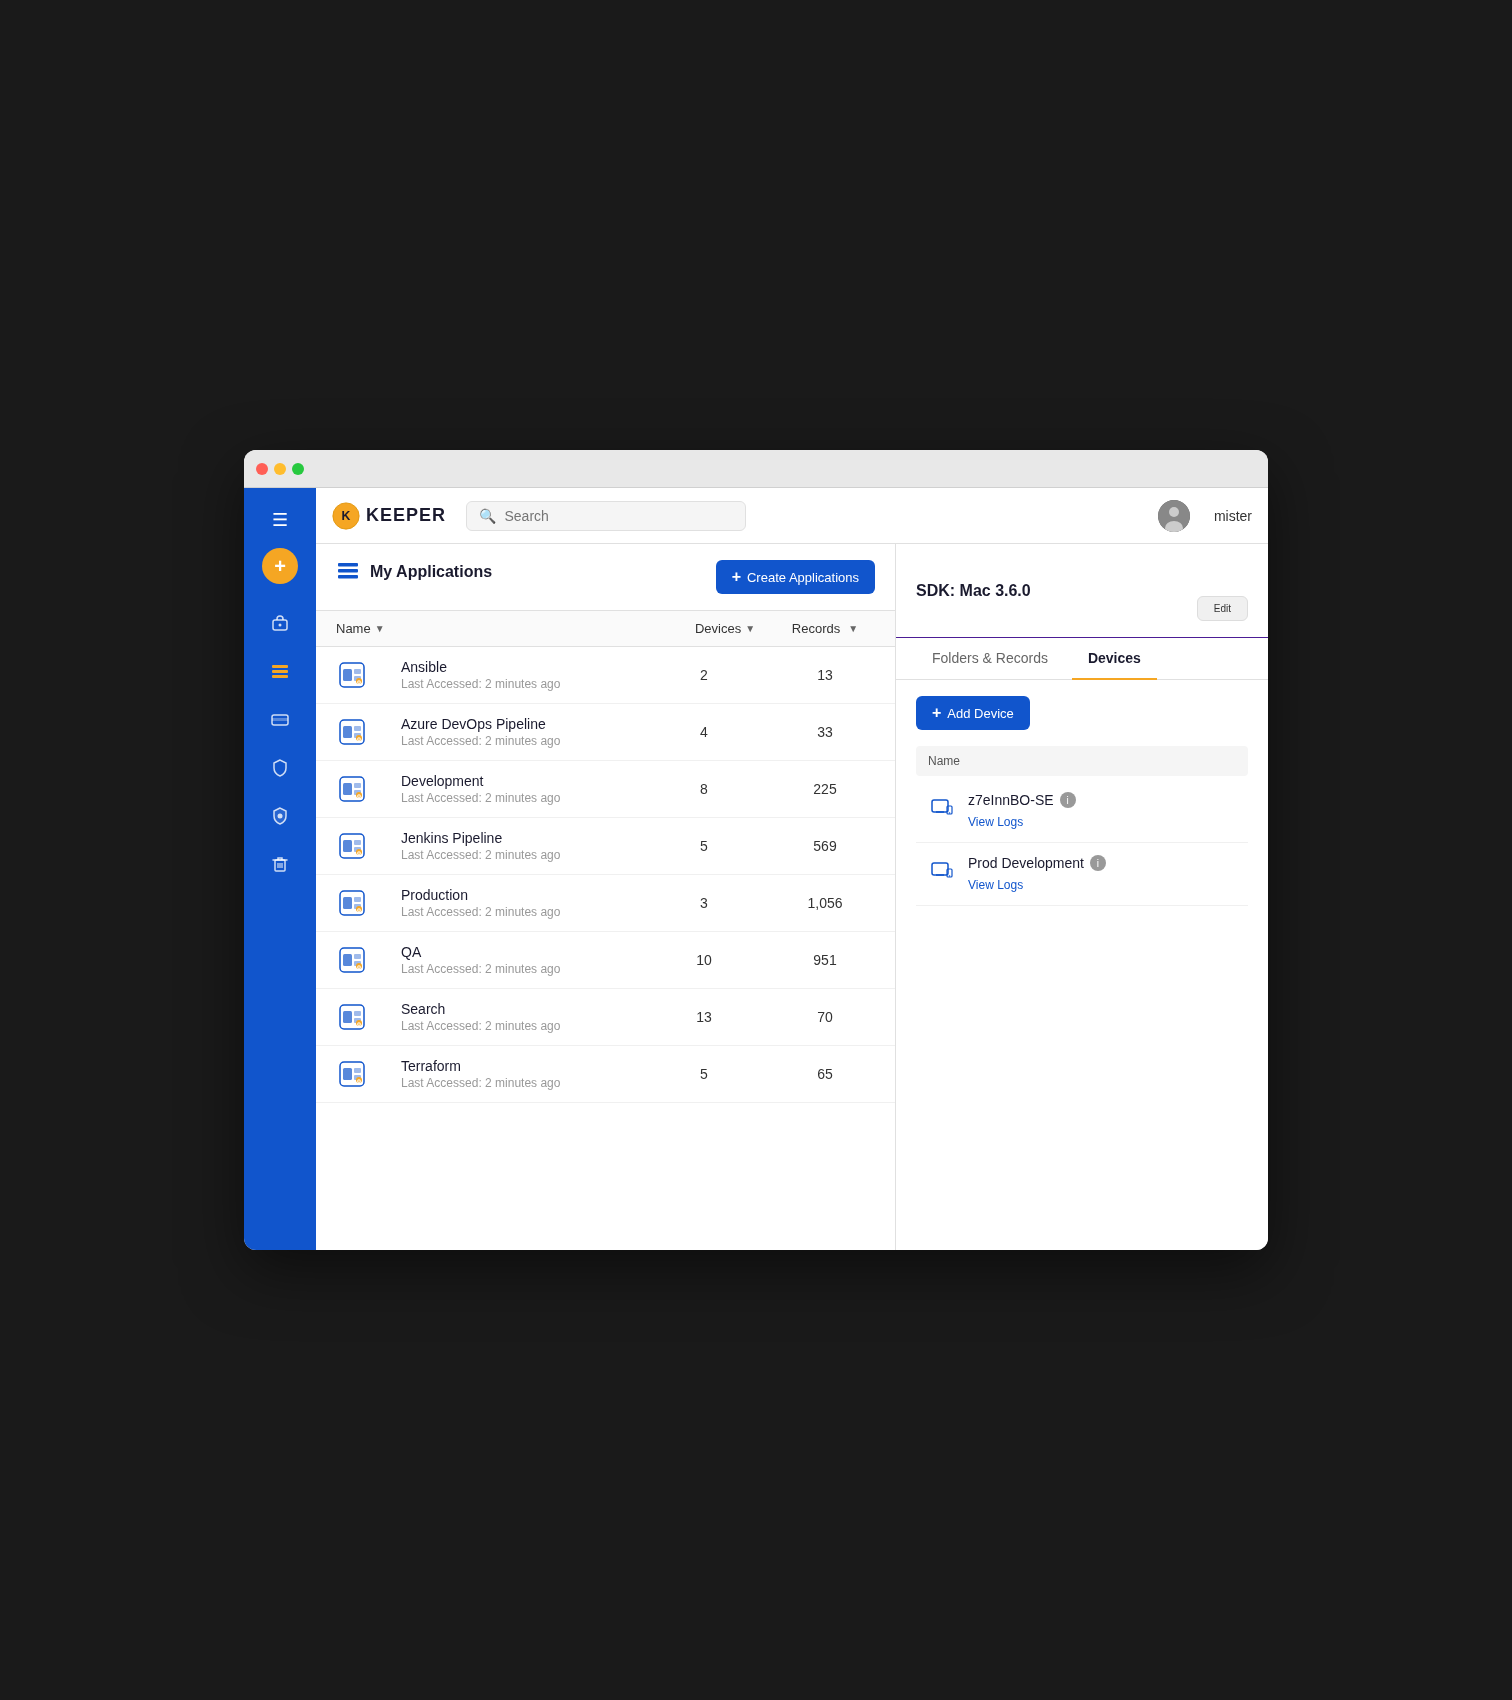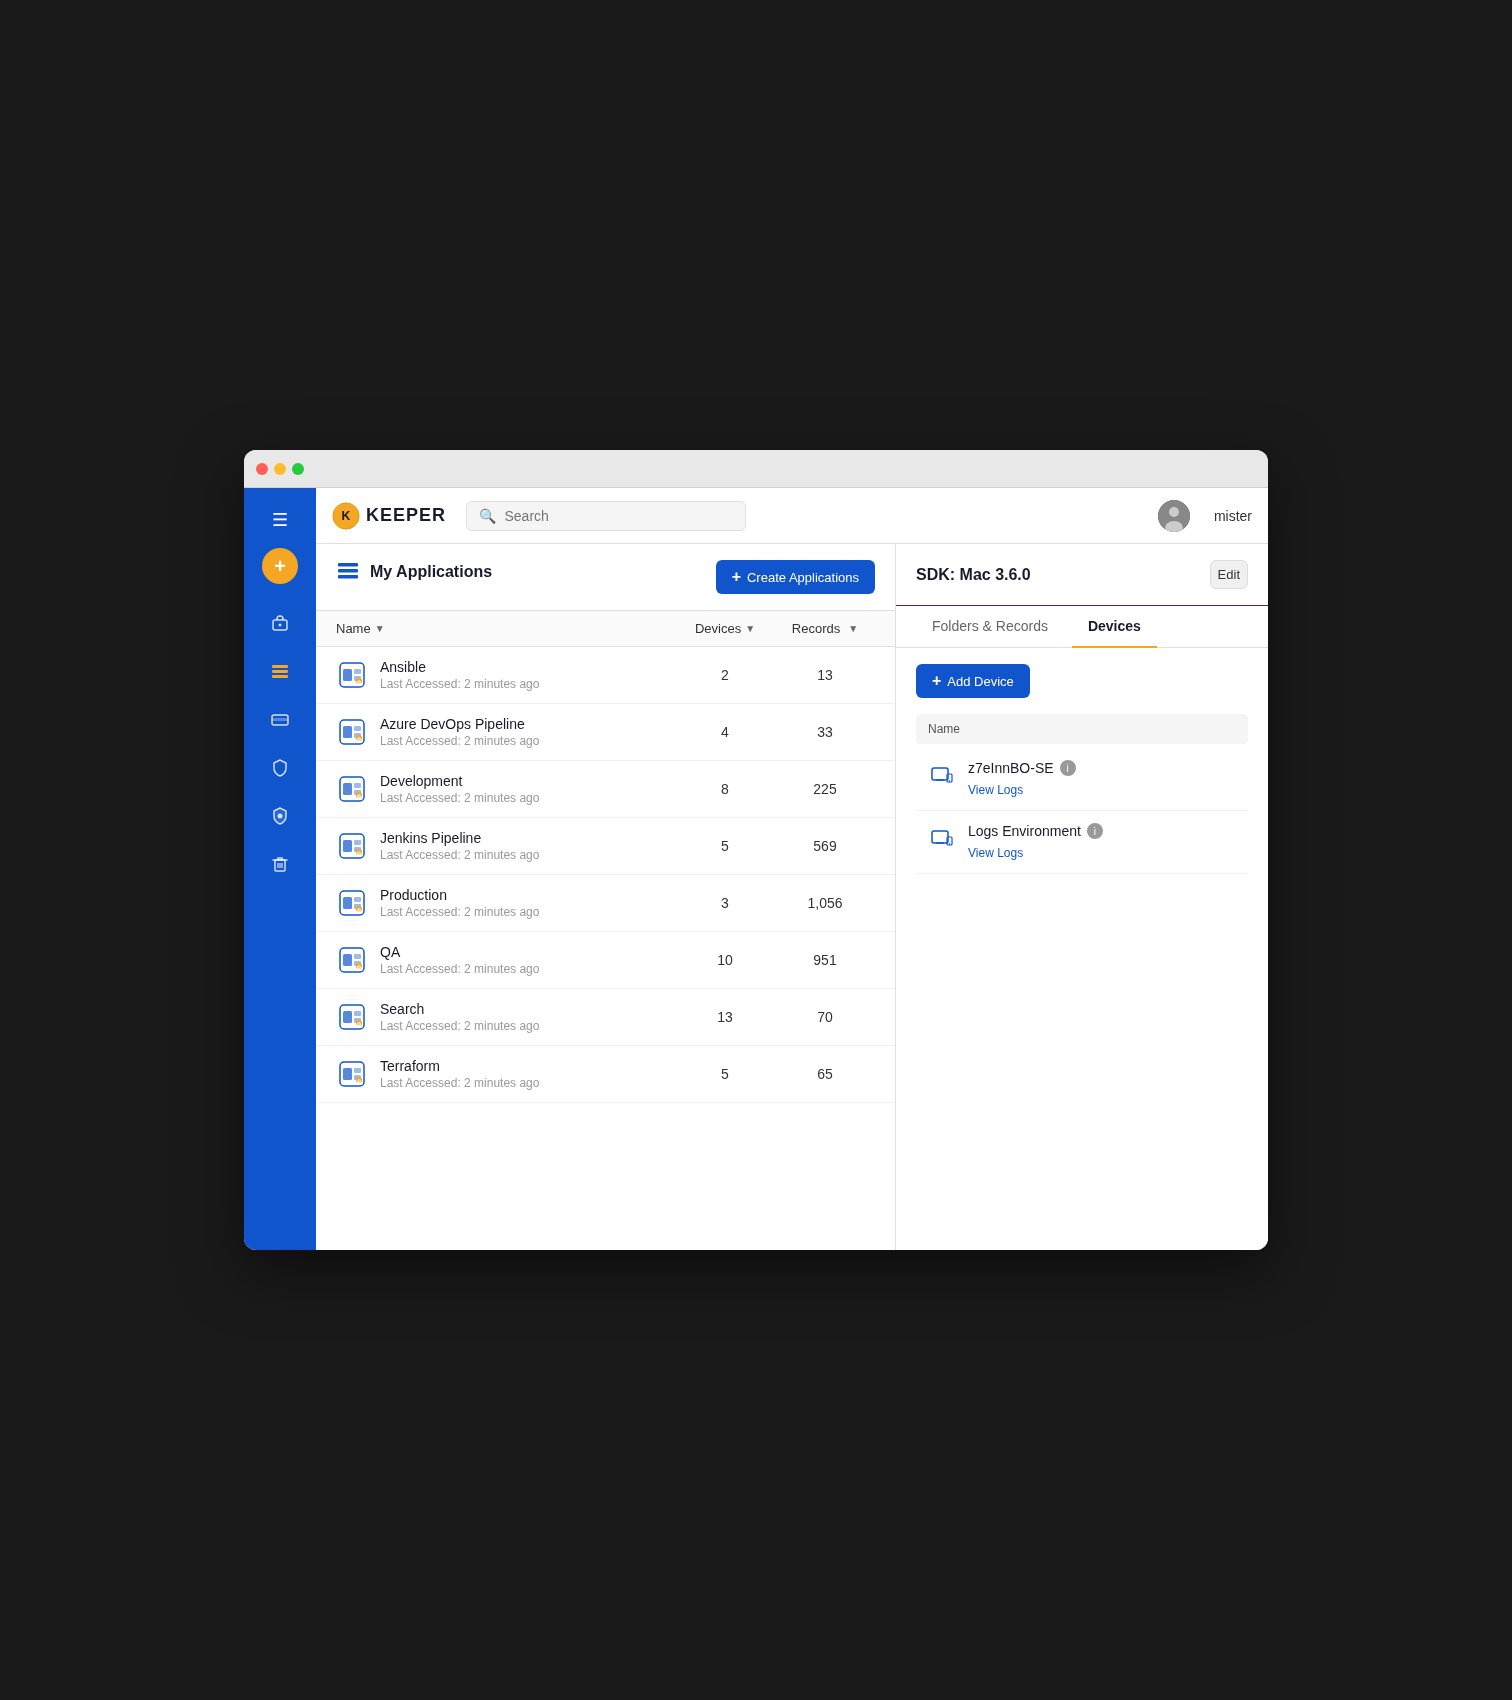--- a/index.html
+++ b/index.html
@@ -278,20 +278,21 @@
       overflow-y: auto;
       flex: 1;
     }
 
     .table-row {
       display: flex;
       align-items: center;
       padding: 12px 20px;
       border-bottom: 1px solid #f0f0f0;
       cursor: pointer;
+      gap: 21px;
     }
 
     .row-icon {
       width: 32px;
       height: 32px;
       margin-right: 12px;
       display: flex;
       align-items: center;
       justify-content: center;
       flex-shrink: 0;
@@ -347,24 +348,25 @@
     .sdk-title {
       font-size: 16px;
       font-weight: 600;
       color: #1a1a2e;
     }
 
     .edit-btn {
       background: #f0f0f0;
       border: 1px solid #ddd;
       border-radius: 6px;
-      padding: 6px 7px;
-      font-size: 13px;
+      padding: 6px 16px;
+      font-size: 10px;
       cursor: pointer;
       color: #333;
+      margin-top: 36px;
     }
 
     .tabs {
       display: flex;
       padding: 0 20px;
       border-bottom: 1px solid #e0e0e0;
       gap: 8px;
     }
 
     .tab {
@@ -788,21 +790,21 @@
     <div class="device-icon">
       <svg width="24" height="24" viewBox="0 0 24 24" fill="none">
         <rect x="2" y="4" width="16" height="12" rx="2" stroke="#1155cc" stroke-width="1.5"></rect>
         <path d="M6 16H14" stroke="#1155cc" stroke-width="1.5"></path>
         <rect x="17" y="10" width="5" height="8" rx="1" stroke="#1155cc" stroke-width="1.2"></rect>
         <circle cx="19.5" cy="17" r="0.8" fill="#1155cc"></circle>
       </svg>
     </div>
     <div class="device-info">
       <div class="device-name-row">
-        <span class="device-name">Logs Environment</span>
+        <span class="device-name">Prod Development</span>
         <div class="info-icon">i</div>
       </div>
       <a class="view-logs-link">View Logs</a>
     </div>
   </div>
               </div>
           </div>
         </div>
       </div>
     </div>

